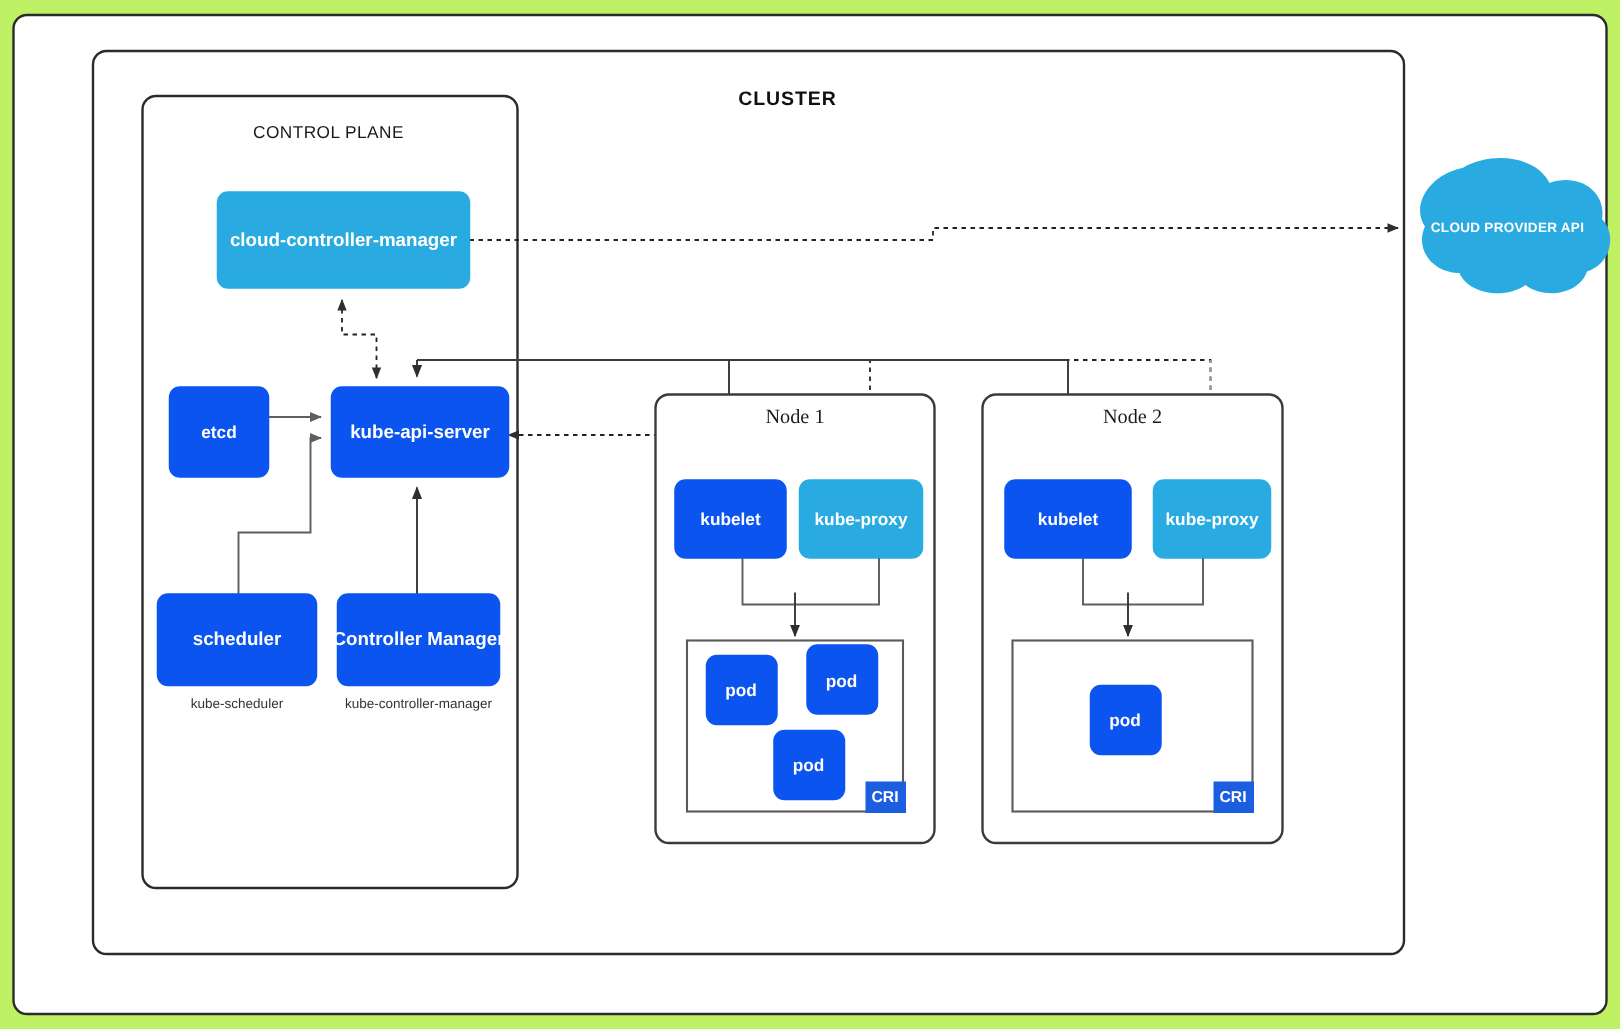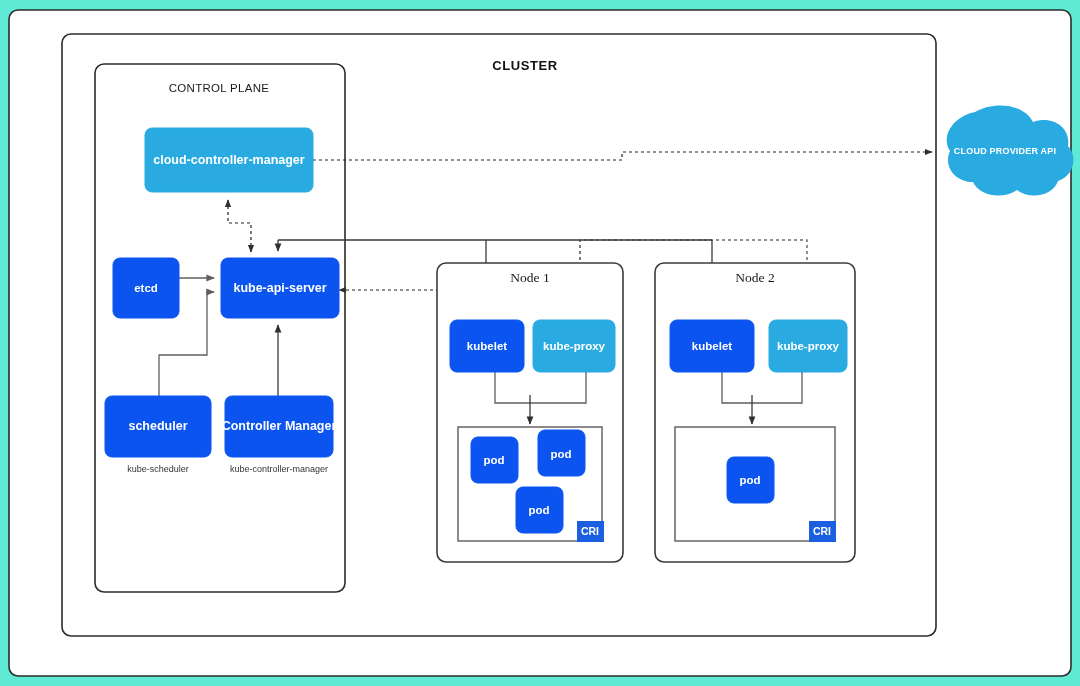--- a/index.html
+++ b/index.html
@@ -10,21 +10,21 @@
   body {
     width: 1080px;
     height: 686px;
     font-family: "Liberation Sans", sans-serif;
     overflow: hidden;
   }
   #stage {
     position: relative;
     width: 1080px;
     height: 686px;
-    background: #5eead4;
+    background: #bef264;
   }
   #diagram {
     position: absolute;
     top: 0;
     left: 0;
     width: 1080px;
     height: 686px;
   }
   .frame-outer {
     fill: #ffffff;

